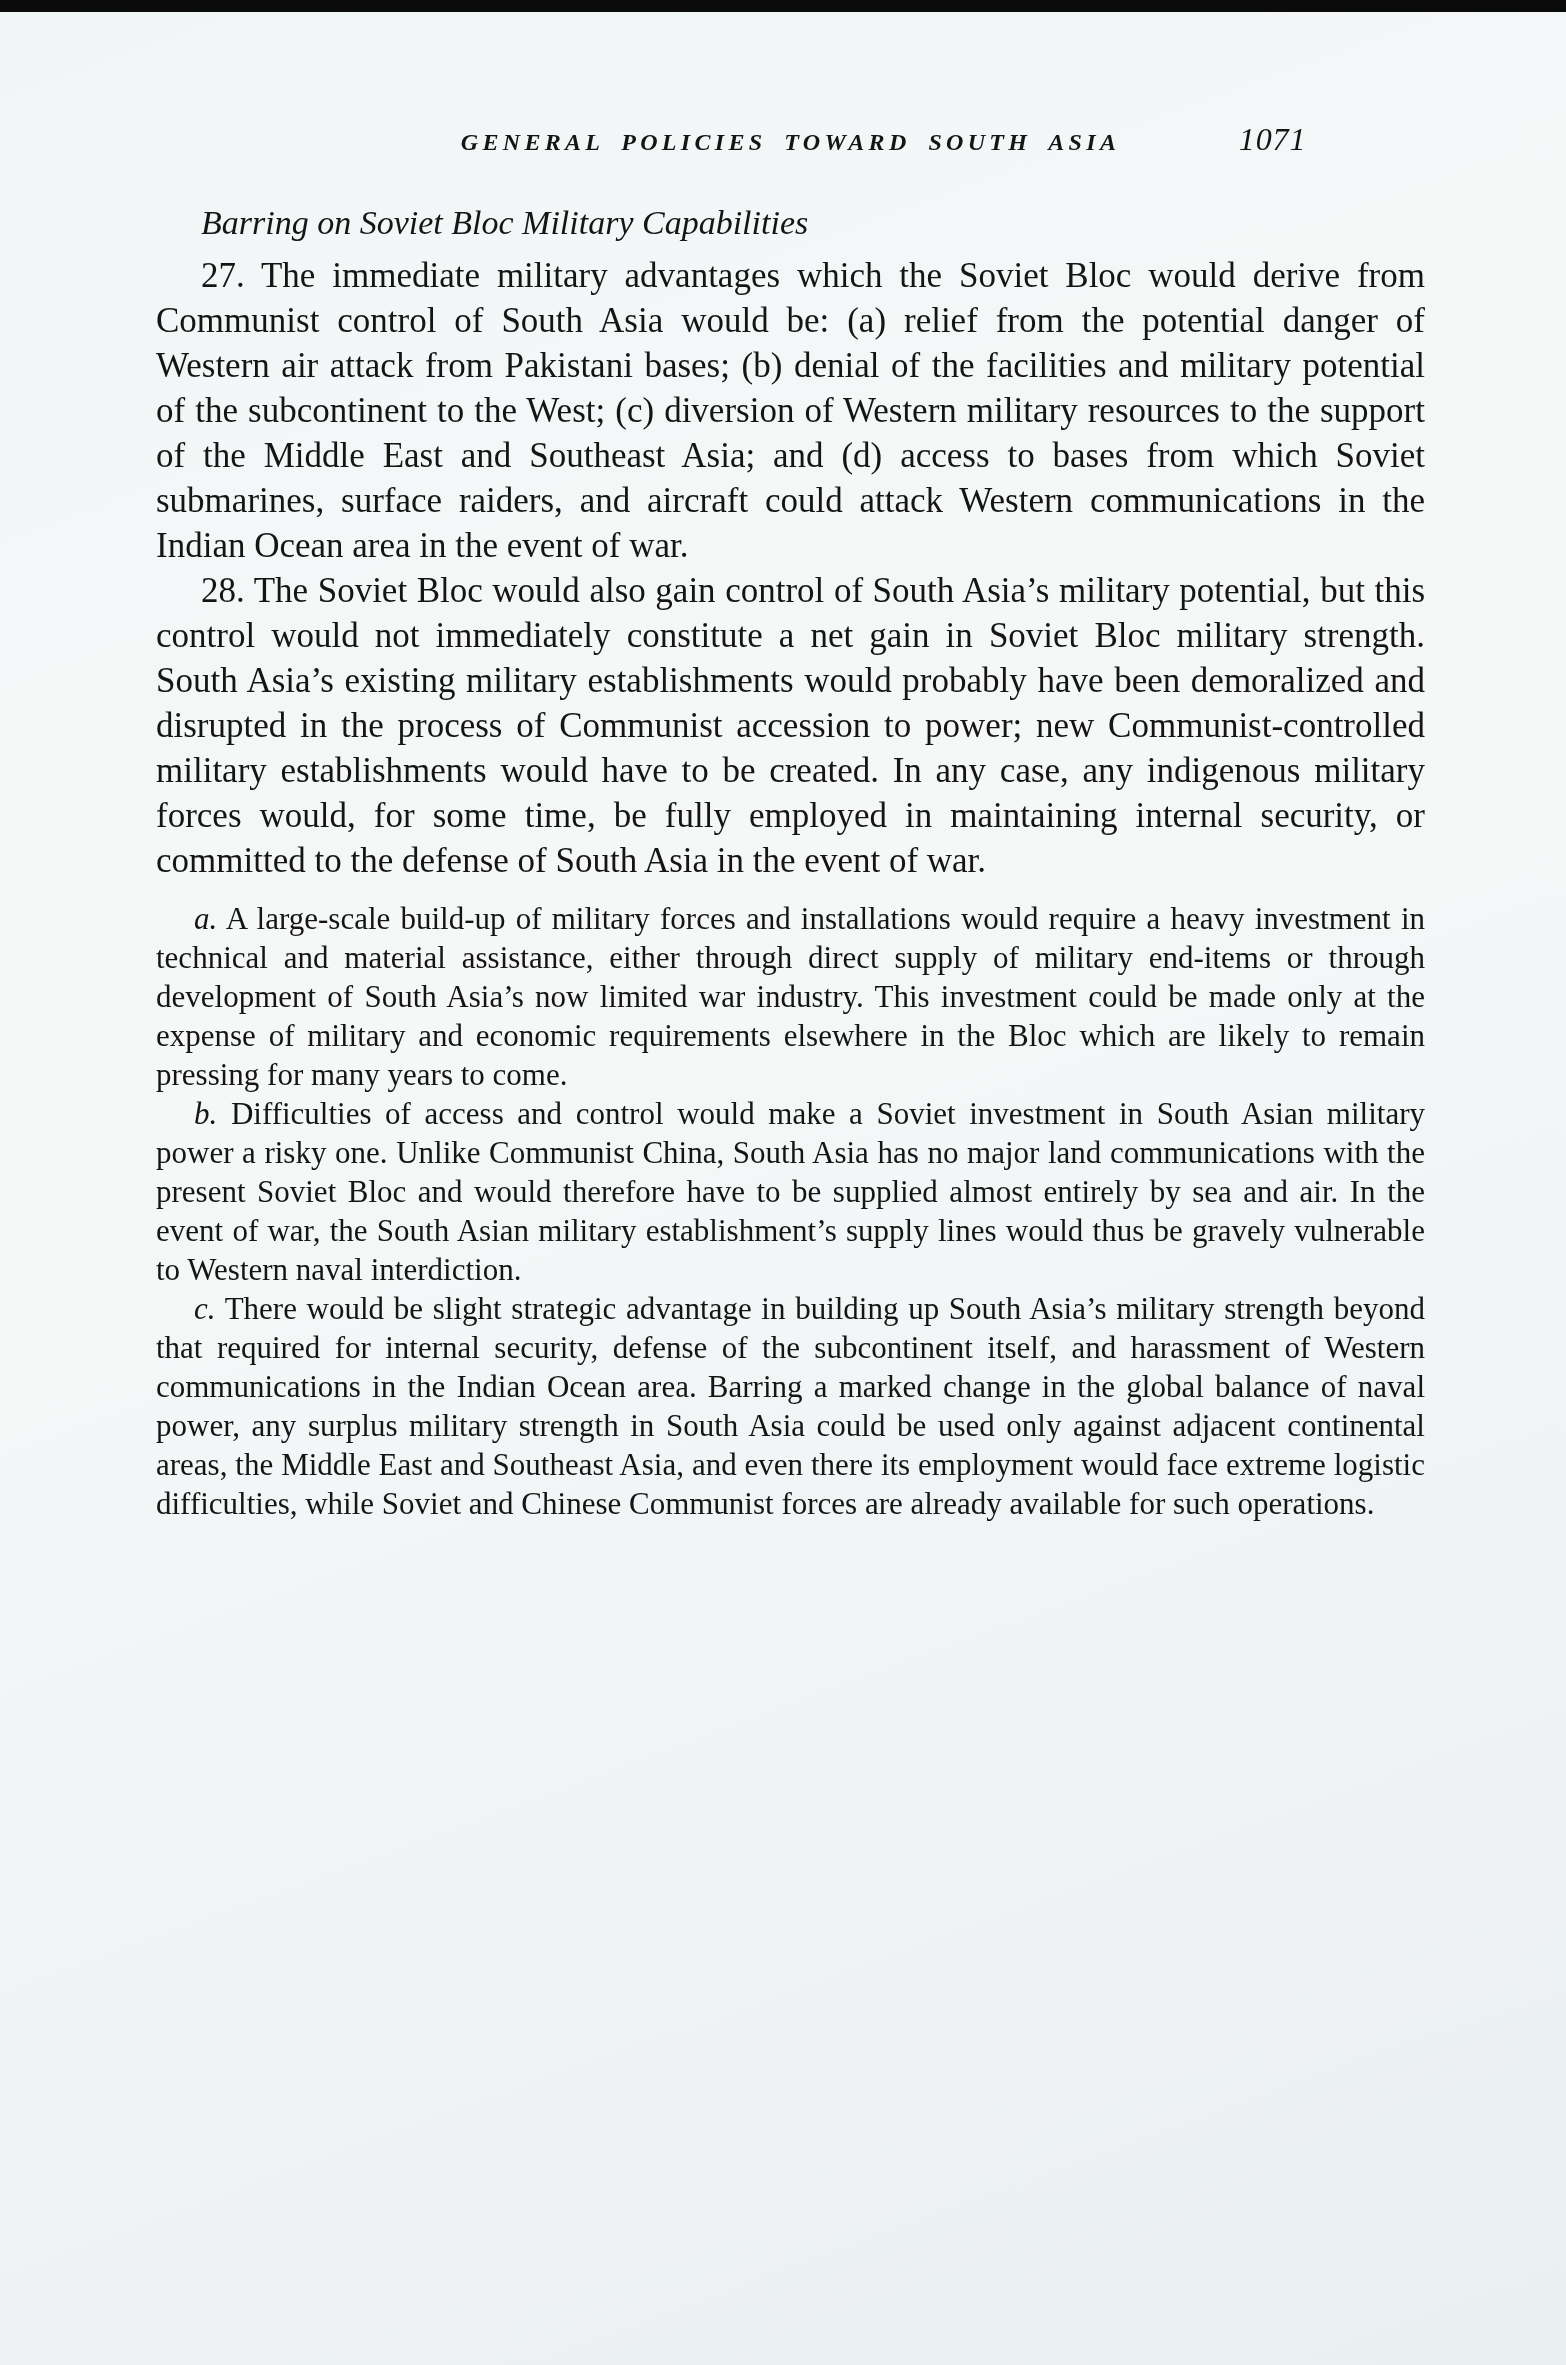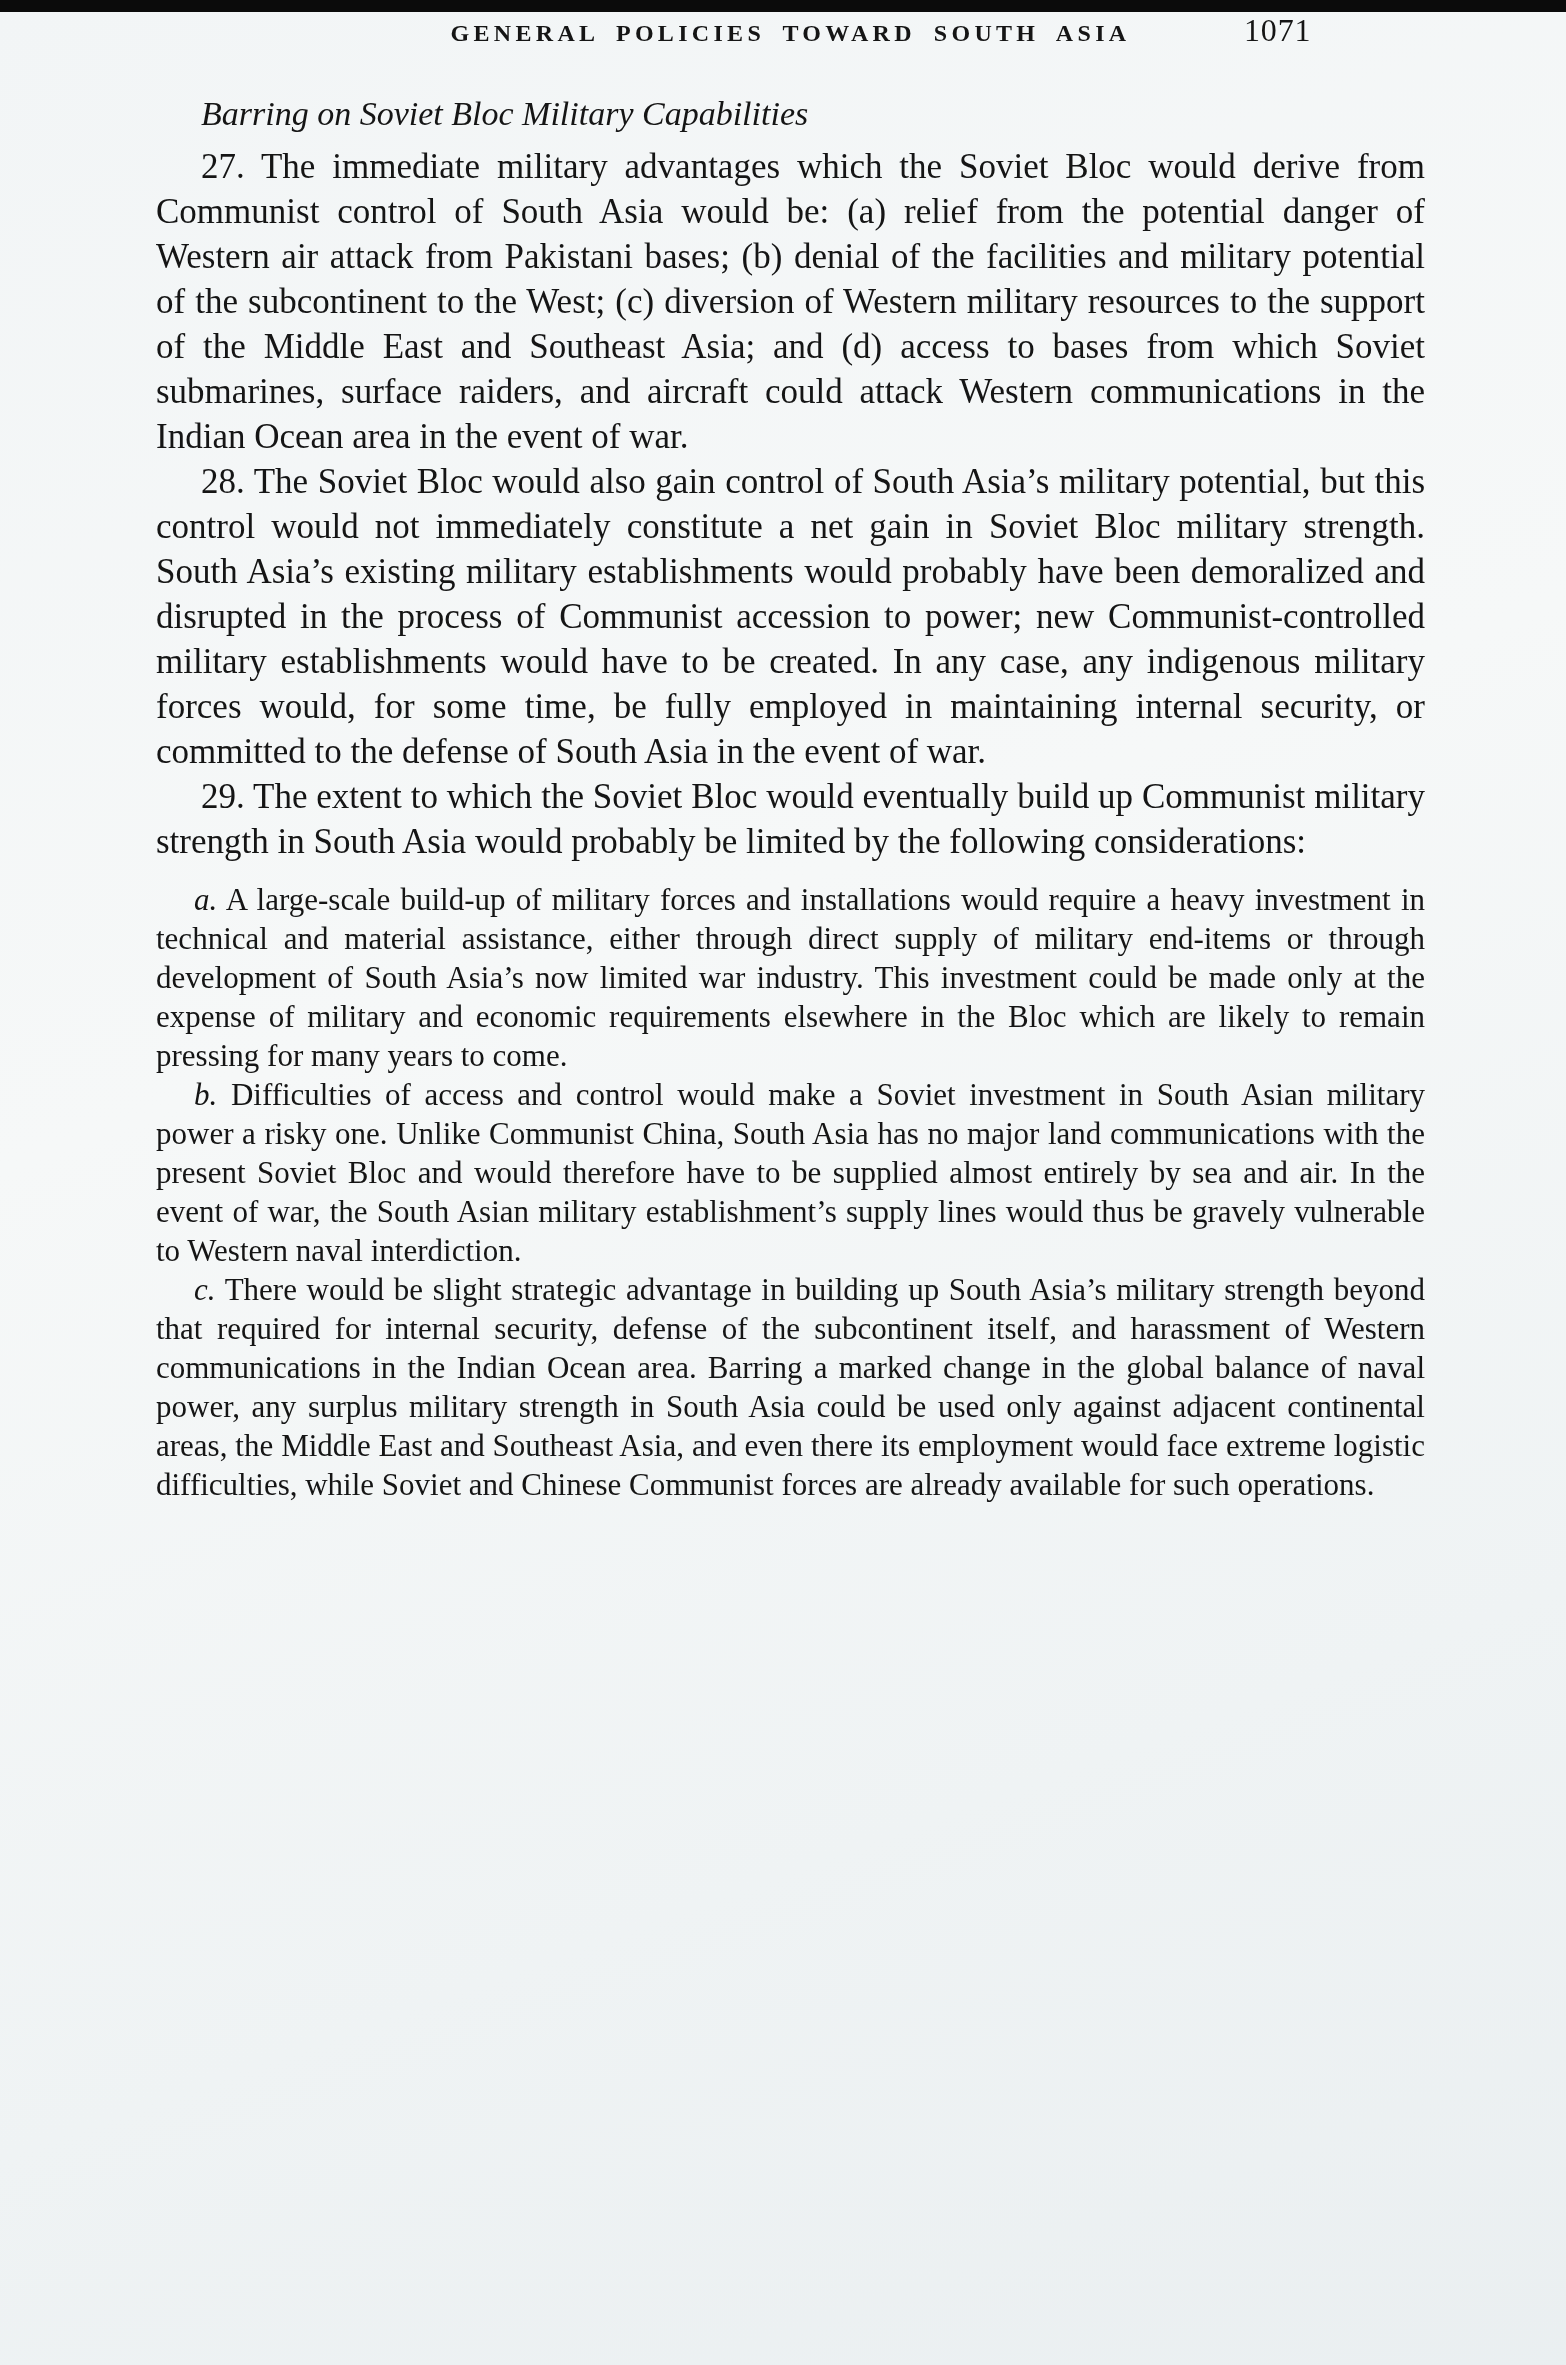--- a/index.html
+++ b/index.html
@@ -29,20 +29,22 @@
   }
   .content {
     position: absolute;
     left: 156px;
     right: 142px;
     top: 12.3px;
   }
   .running-header {
     display: flex;
     align-items: baseline;
+    margin-top: 109px;
+    font-style: italic;
   }
   .rh-spacer { flex: 1; }
   .rh-right  { flex: 1; text-align: center; }
   .header-title {
     font-weight: bold;
     font-size: 24px;
     letter-spacing: 4.3px;
     word-spacing: 7.6px;
     white-space: nowrap;
   }
@@ -98,21 +100,20 @@
         <span class="page-number">1071</span>
       </span>
     </div>
 
     <div class="section-heading">Barring on Soviet Bloc Military Capabilities</div>
 
     <p class="body-para">27. The immediate military advantages which the Soviet Bloc would derive from Communist control of South Asia would be: (a) relief from the potential danger of Western air attack from Pakistani bases; (b) denial of the facilities and military potential of the subcontinent to the West; (c) diversion of Western military resources to the support of the Middle East and Southeast Asia; and (d) access to bases from which Soviet submarines, surface raiders, and aircraft could attack Western communications in the Indian Ocean area in the event of war.</p>
 
     <p class="body-para">28. The Soviet Bloc would also gain control of South Asia’s military potential, but this control would not immediately constitute a net gain in Soviet Bloc military strength. South Asia’s existing military establishments would probably have been demoralized and disrupted in the process of Communist accession to power; new Communist-controlled military establishments would have to be created. In any case, any indigenous military forces would, for some time, be fully employed in maintaining internal security, or committed to the defense of South Asia in the event of war.</p>
 
-    <p class="body-para">29. The extent to which the Soviet Bloc would eventually build up Communist military strength in South Asia would probably be limited by the following considerations:</p>
 
     <div class="sub-block">
       <p class="sub-para"><span class="sub-label">a.</span> <span>A large-scale build-up of military forces and installations would require a heavy investment in technical and material assistance, either through direct supply of military end-items or through development of South Asia’s now limited war industry. This investment could be made only at the expense of military and economic requirements elsewhere in the Bloc which are likely to remain pressing for many years to come.</span></p>
       <p class="sub-para"><span class="sub-label">b.</span> <span>Difficulties of access and control would make a Soviet investment in South Asian military power a risky one. Unlike Communist China, South Asia has no major land communications with the present Soviet Bloc and would therefore have to be supplied almost entirely by sea and air. In the event of war, the South Asian military establishment’s supply lines would thus be gravely vulnerable to Western naval interdiction.</span></p>
       <p class="sub-para"><span class="sub-label">c.</span> <span>There would be slight strategic advantage in building up South Asia’s military strength beyond that required for internal security, defense of the subcontinent itself, and harassment of Western communications in the Indian Ocean area. Barring a marked change in the global balance of naval power, any surplus military strength in South Asia could be used only against adjacent continental areas, the Middle East and Southeast Asia, and even there its employment would face extreme logistic difficulties, while Soviet and Chinese Communist forces are already available for such operations.</span></p>
     </div>
 
 
   </div>
 

